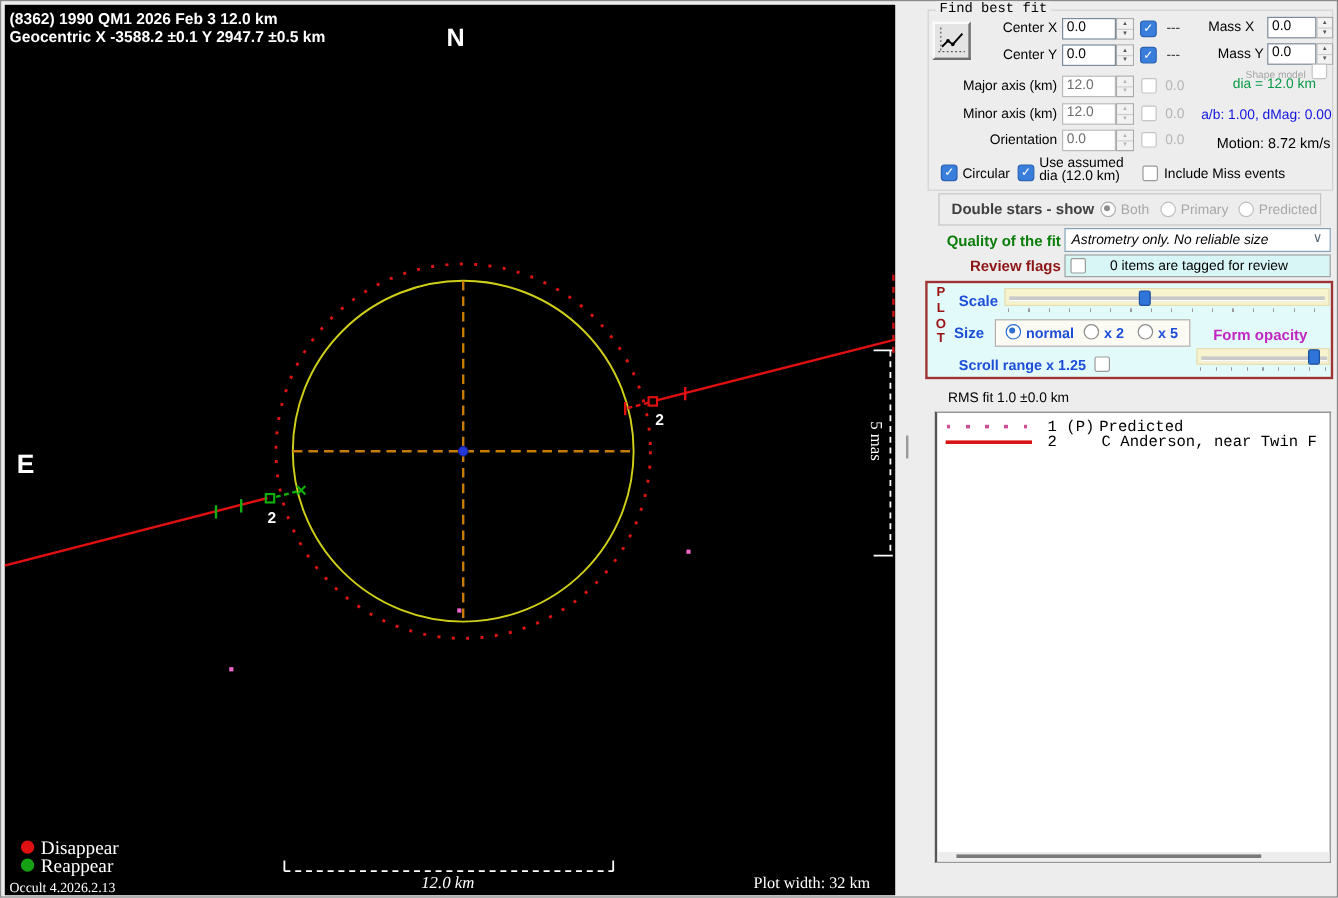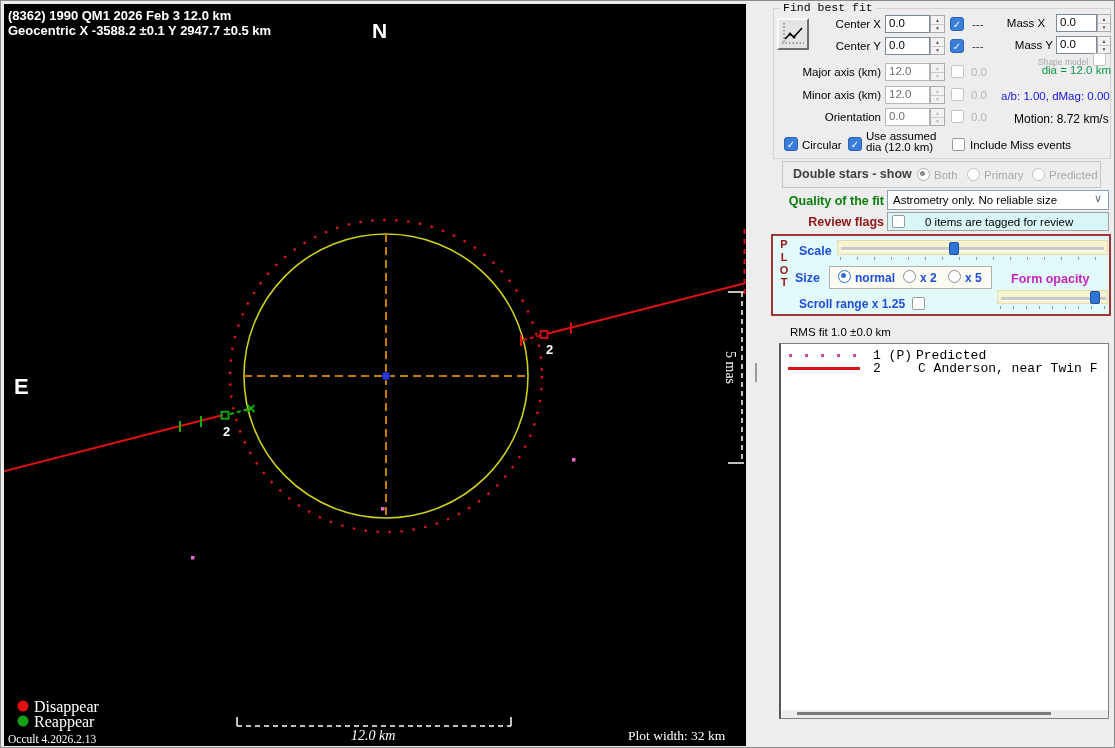--- a/index.html
+++ b/index.html
@@ -35,21 +35,21 @@
          border-radius:50%;background:#2e6fd0;}
   .gbox{position:absolute;border:1px solid #d2d2d2;box-sizing:border-box;}
   .gbox .cap{position:absolute;top:-8px;left:6px;background:#ededed;padding:0 3px;}
   .track{position:absolute;background:#f8f3cf;border:1px solid #e3ddb2;box-sizing:border-box;}
   .groove{position:absolute;height:3px;background:#c9c9c9;border-bottom:1px solid #fff;}
   .thumb{position:absolute;width:10px;height:13px;background:#2f74d8;border:1px solid #1c4f9e;
          border-radius:2px;box-sizing:border-box;}
   .ticks{position:absolute;height:3px;
          background:repeating-linear-gradient(90deg,#9a9a9a 0 1px,transparent 1px 17px);}
   .dropdown{position:absolute;background:#fff;border:1px solid #86a2b8;box-sizing:border-box;}
-  .dropdown .tx{position:absolute;left:5px;top:3px;font-size:11.5px;white-space:nowrap;}
+  .dropdown .tx{position:absolute;left:5px;top:3px;font-size:11.5px;white-space:nowrap;font-style:italic;}
   .dropdown .chev{position:absolute;right:6px;top:1px;color:#5a6a78;font-size:11px;}
   .mono{font-family:"Liberation Mono","DejaVu Sans Mono",monospace;font-size:13px;white-space:pre;}
   .boldred{font-weight:bold;color:#1d4ed8;}
   .dotline{position:absolute;height:3px;
         background:repeating-linear-gradient(90deg,#cf4f96 0 3px,transparent 3px 16px);}
   .redline{position:absolute;height:3px;background:#d81414;}
   .fitbtn{position:absolute;width:32px;height:32px;background:#e4e4e4;
         border-top:2px solid #fafafa;border-left:2px solid #fafafa;
         border-right:2px solid #6e6e6e;border-bottom:2px solid #6e6e6e;box-sizing:border-box;}
 </style>
@@ -163,21 +163,21 @@
   <div class="cbw dis" style="left:1092px;top:52px;"></div>
 
   <div class="lbl r" style="left:778px;top:65px;width:102px;">Major axis (km)</div>
   <div class="inp dis" style="left:884px;top:62px;width:45px;height:18px;"><span>12.0</span></div>
   <div class="spin dis" style="left:929px;top:62px;height:18px;">
     <div>▲</div>
     <div>▼</div>
   </div>
   <div class="cbw dis" style="left:950px;top:64px;"></div>
   <div class="lbl" style="left:970px;top:65px;color:#b5b5b5;">0.0</div>
-  <div class="lbl" style="left:1012px;top:63px;width:98px;text-align:right;color:#089a48;">dia = 12.0 km</div>
+  <div class="lbl" style="left:1012px;top:63px;width:98px;text-align:center;color:#089a48;">dia = 12.0 km</div>
 
   <div class="lbl r" style="left:778px;top:88px;width:102px;">Minor axis (km)</div>
   <div class="inp dis" style="left:884px;top:85px;width:45px;height:18px;"><span>12.0</span></div>
   <div class="spin dis" style="left:929px;top:85px;height:18px;">
     <div>▲</div>
     <div>▼</div>
   </div>
   <div class="cbw dis" style="left:950px;top:87px;"></div>
   <div class="lbl" style="left:970px;top:88px;color:#b5b5b5;">0.0</div>
   <div class="lbl" style="left:1000px;top:89px;color:#1414e0;">a/b: 1.00, dMag: 0.00</div>

